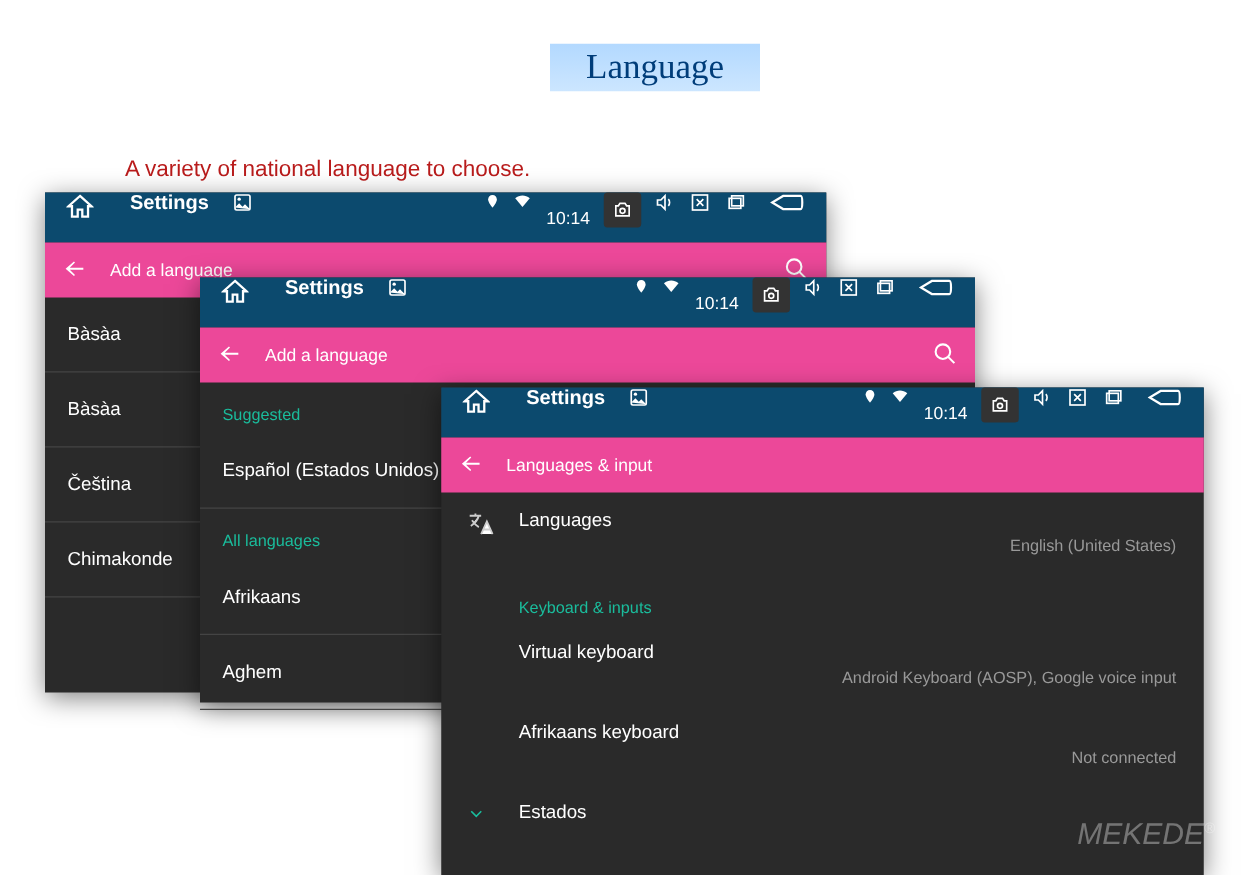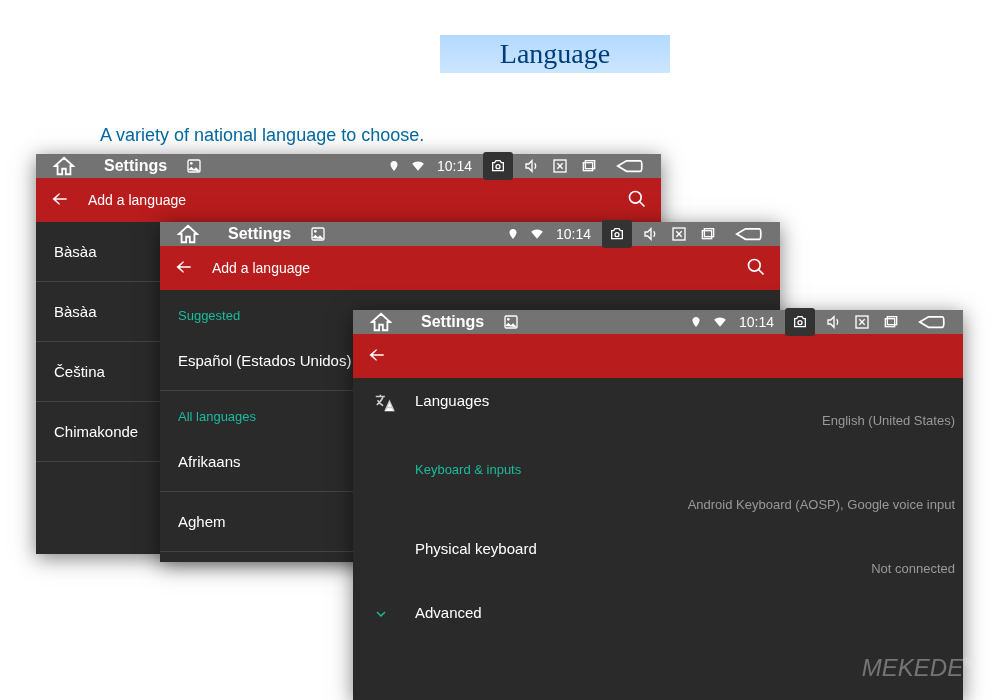--- a/index.html
+++ b/index.html
@@ -1,43 +1,43 @@
 <!DOCTYPE html>
 <html><head>
   <meta charset="utf-8">
   <style>
     * { margin: 0; padding: 0; box-sizing: border-box; font-family: Arial, sans-serif; }
     body { background: #fff; width: 1000px; height: 700px; position: relative; overflow: hidden; }
     
-    .title-band { position: absolute; top: 35px; left: 440px; width: 230px; height: 38px; background: linear-gradient(to bottom, #b3d9ff, #cce6ff); display: flex; align-items: center; justify-content: center; }
+    .title-band { position: absolute; top: 35px; left: 440px; width: 168px; height: 38px; background: linear-gradient(to bottom, #b3d9ff, #cce6ff); display: flex; align-items: center; justify-content: center; }
     .title-text { font-size: 28px; color: #003d7a; font-family: Georgia, serif; }
     
-    .subtitle { position: absolute; top: 125px; left: 100px; font-size: 18px; color: #0369a1; }
+    .subtitle { position: absolute; top: 125px; left: 100px; font-size: 18px; color: #b91c1c; }
     
     .panel { position: absolute; background: #2a2a2a; color: #fff; box-shadow: 0 4px 20px rgba(0,0,0,0.5); }
     
     .panel1 { top: 154px; left: 36px; width: 625px; height: 400px; z-index: 1; }
     .panel2 { top: 222px; left: 160px; width: 620px; height: 340px; z-index: 2; }
     .panel3 { top: 310px; left: 353px; width: 610px; height: 390px; z-index: 3; }
     
-    .sysbar { height: 24px; background: #737373; display: flex; align-items: center; padding: 0 12px; font-size: 13px; }
+    .sysbar { height: 40px; background: #0c4a6e; display: flex; align-items: flex-start; padding: 0 12px; font-size: 13px; }
     .sysbar .app-name { font-weight: bold; margin-left: 24px; margin-right: 14px; font-size: 16px; }
     .sysbar .spacer { flex: 1; }
     .sysbar .icon { margin: 0 5px; display: inline-flex; align-items: center; }
     .sysbar .time { margin: 12px 6px; font-size: 14px; }
     .sysbar .highlight { background: #333; padding: 6px; border-radius: 3px; }
     
-    .headerbar { height: 44px; background: #b91c1c; display: flex; align-items: center; padding: 0 14px; font-size: 14px; }
+    .headerbar { height: 44px; background: #ec4899; display: flex; align-items: center; padding: 0 14px; font-size: 14px; }
     .headerbar .back-icon { margin-right: 18px; }
     .headerbar .title { flex: 1; font-size: 14px; }
     
     .list-item { height: 60px; border-bottom: 1px solid #444; display: flex; align-items: center; padding: 0 18px; font-size: 15px; }
     .section-label { color: #1abc9c; font-size: 13px; padding: 18px 18px 8px; }
     
-    .settings-row { padding: 14px 8px 14px 62px; position: relative; }
+    .settings-row { padding: 14px 22px 14px 62px; position: relative; }
     .settings-row .row-icon { position: absolute; left: 20px; top: 14px; }
     .settings-row .row-title { font-size: 15px; color: #fff; margin-bottom: 4px; }
     .settings-row .row-sub { font-size: 13px; color: #999; text-align: right; }
     .section-header { color: #1abc9c; font-size: 13px; padding: 20px 40px 6px 62px; }
     
     .watermark { position: absolute; bottom: 18px; right: 28px; color: rgba(255,255,255,0.35); font-size: 24px; font-style: italic; font-family: Georgia, serif; z-index: 5; text-align: center; }
     .watermark sup { font-size: 12px; }
     
     svg { fill: currentColor; }
   </style>
@@ -265,37 +265,39 @@
     <span class="icon" style="margin-left:14px">
         <svg width="28" height="16" viewBox="0 0 32 16">
           <path d="M28 2H12L2 8l10 6h16c2 0 2-12 0-12z" fill="none" stroke="#fff" stroke-width="2"></path>
         </svg>
       </span>
   </div>
   <div class="headerbar">
     <span class="back-icon"><svg width="20" height="20" viewBox="0 0 24 24">
           <path d="M20 11H7l5-5-1-1-8 7 8 7 1-1-5-5h13z"></path>
         </svg></span>
+    <span class="title">Languages &amp; input</span>
   </div>
   <div class="settings-row">
     <span class="row-icon"><svg width="22" height="22" viewBox="0 0 24 24" fill="none" stroke="#ccc" stroke-width="1.6">
           <path d="M3 5h10M8 3v2M11 5c-1 4-4 7-7 9M5 9c2 3 4 5 6 6M13 21l5-11 5 11M15 17h6"></path>
         </svg></span>
     <div class="row-title">Languages</div>
     <div class="row-sub">English (United States)</div>
   </div>
   <div class="section-header">Keyboard &amp; inputs</div>
   <div class="settings-row">
+    <div class="row-title">Virtual keyboard</div>
     <div class="row-sub">Android Keyboard (AOSP), Google voice input</div>
   </div>
   <div class="settings-row">
-    <div class="row-title">Physical keyboard</div>
+    <div class="row-title">Afrikaans keyboard</div>
     <div class="row-sub">Not connected</div>
   </div>
   <div class="settings-row">
     <span class="row-icon" style="top:16px;color:#1abc9c"><svg width="16" height="16" viewBox="0 0 24 24">
           <path d="M6 9l6 6 6-6" fill="none" stroke="currentColor" stroke-width="2"></path>
         </svg></span>
-    <div class="row-title">Advanced</div>
+    <div class="row-title">Estados</div>
   </div>
 </div>
 
 <div class="watermark"><span>MEKEDE</span><sup>®</sup></div>
 
 </body></html>

